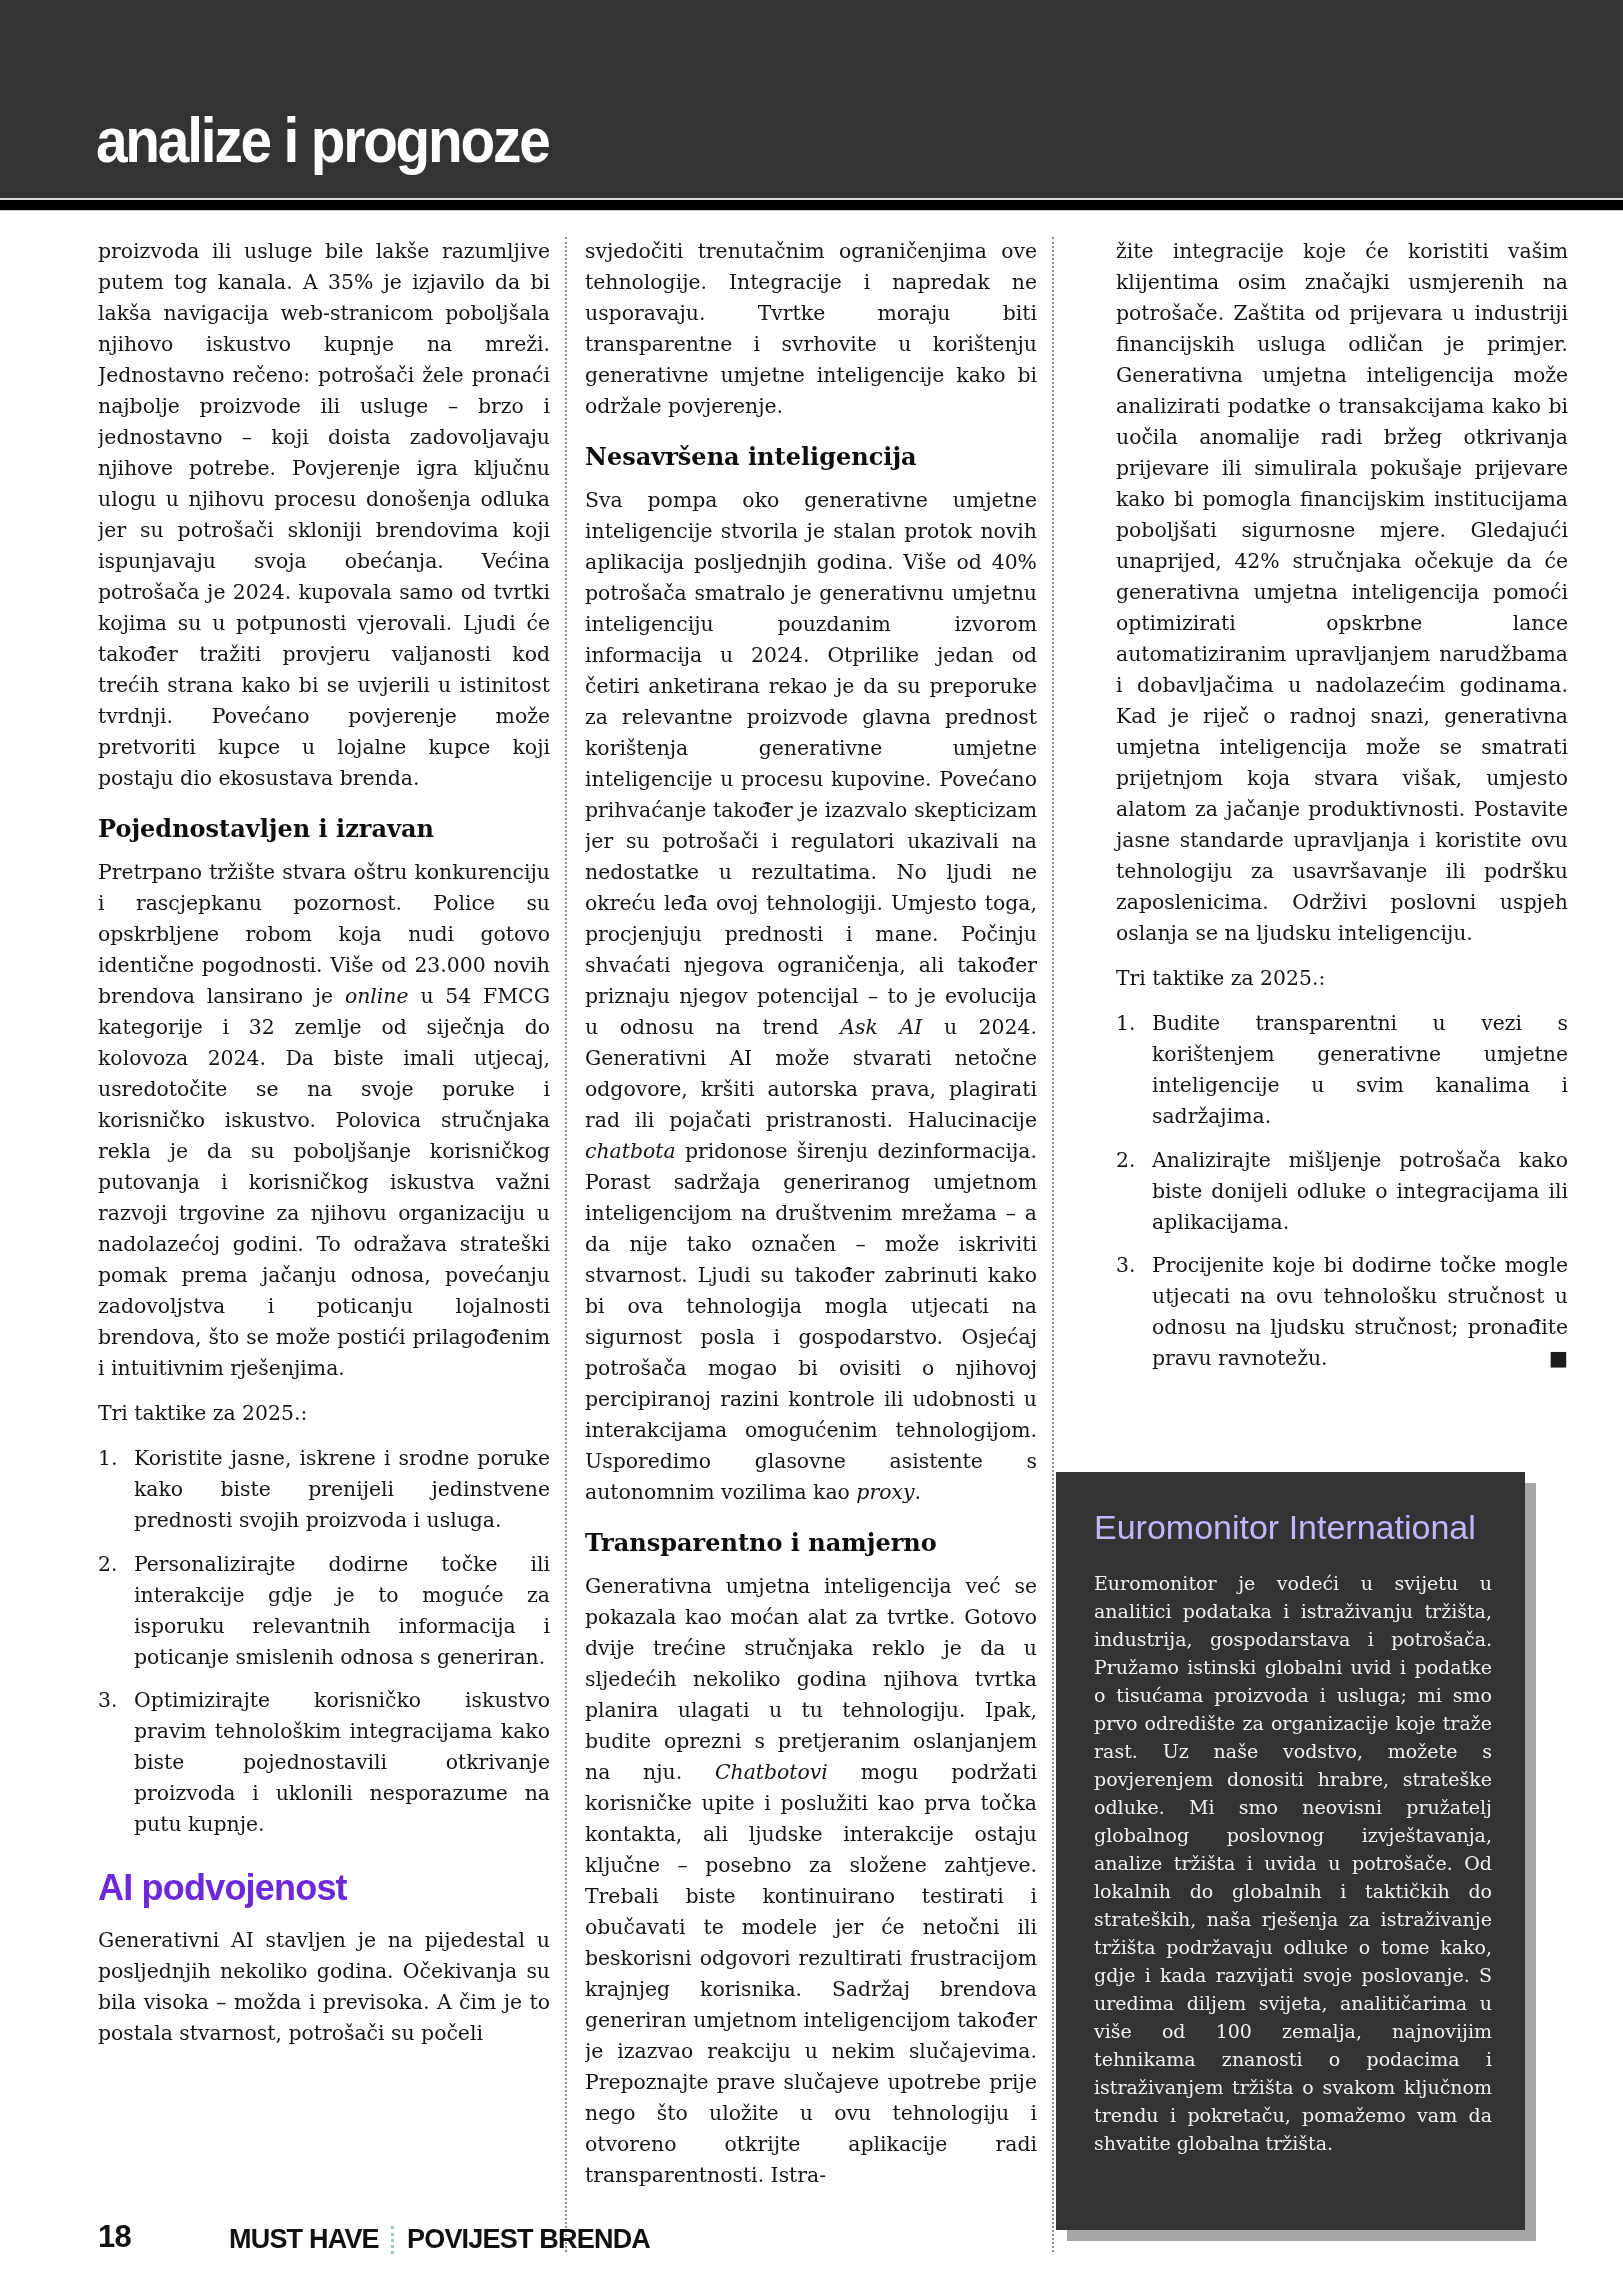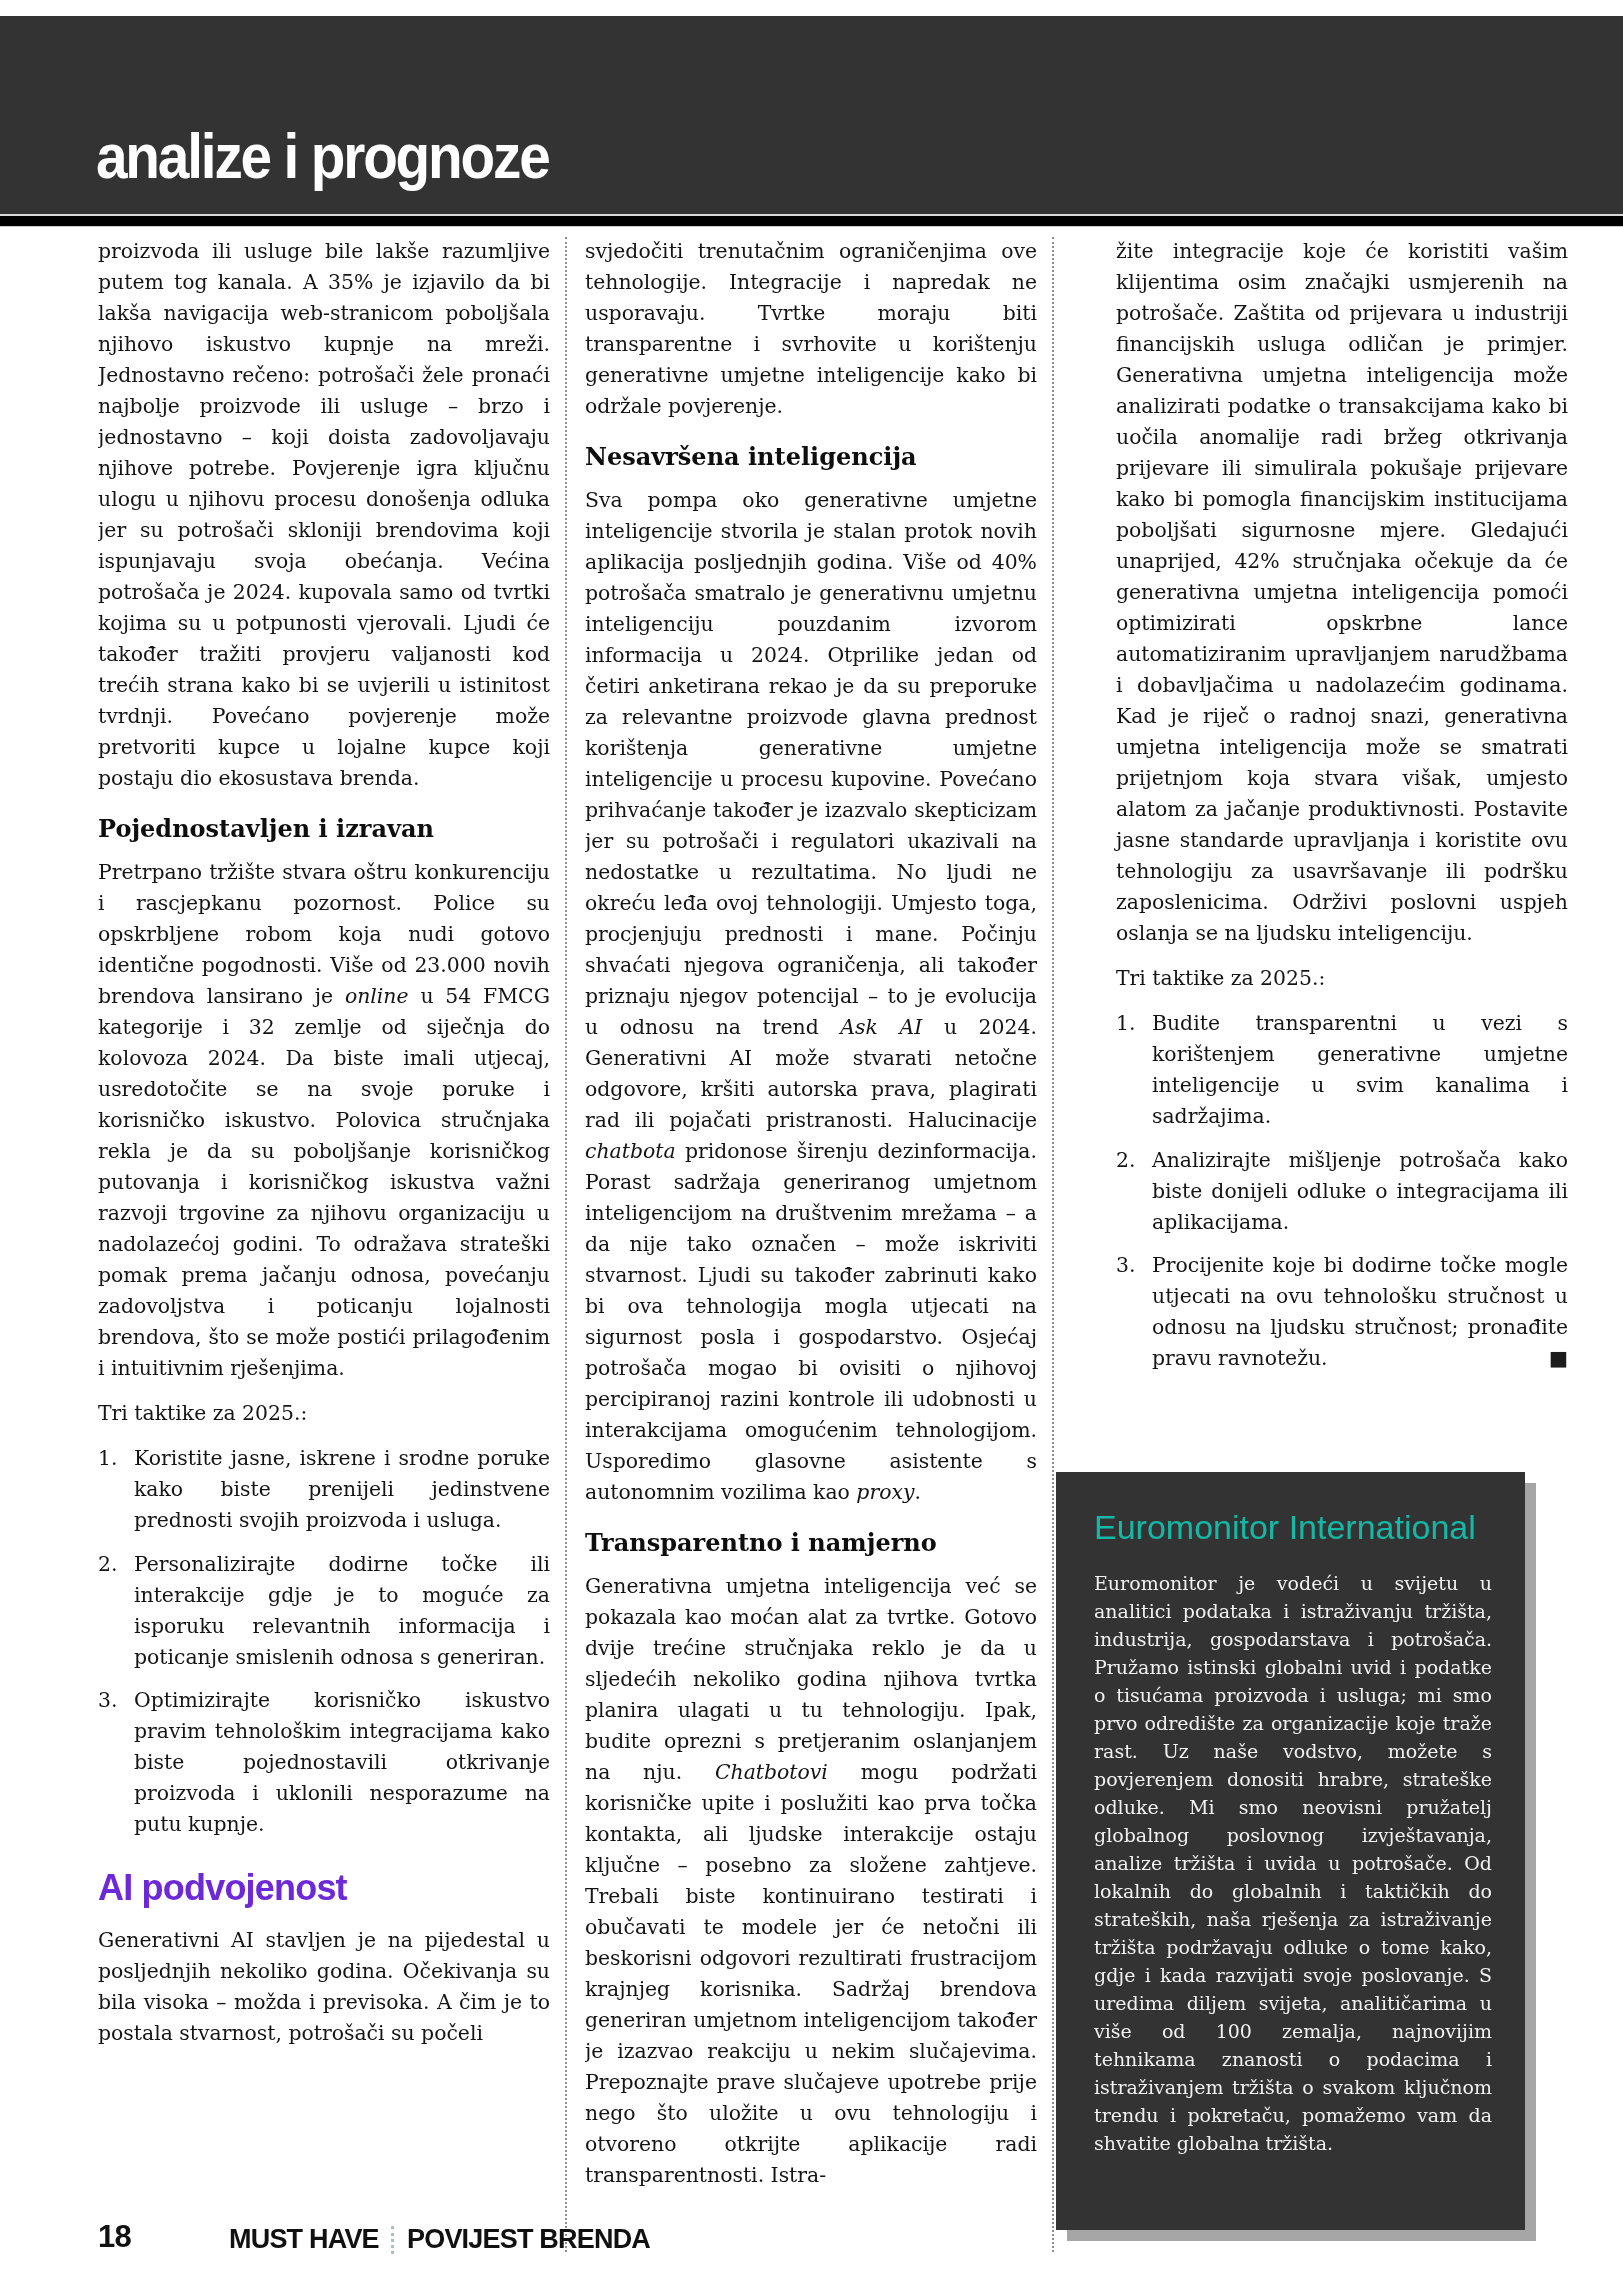--- a/index.html
+++ b/index.html
@@ -1,20 +1,20 @@
 <!DOCTYPE html>
 <html lang="hr" style="font-size:12.6px"><head>
 <meta charset="utf-8">
 <style>
   html,body{margin:0;padding:0;background:#fff;}
   .page{position:relative;width:1623px;height:2295px;background:#ffffff;overflow:hidden;
         font-family:"DejaVu Serif",serif;color:#111;}
 
   
-  .masthead{position:absolute;top:16px;left:0;width:1623px;height:198px;background:#333333;
+  .masthead{position:absolute;top:0;left:0;width:1623px;height:198px;background:#333333;
             border-bottom:2.4px solid #d9d9d9;box-shadow:0 10.2px 0 #000000;}
   .masthead h1{position:absolute;left:96px;bottom:22px;margin:0;color:#ffffff;
                font-family:"Liberation Sans",sans-serif;font-weight:bold;font-size:63px;
                letter-spacing:-2.4px;transform:scaleX(.9);transform-origin:left bottom;white-space:nowrap;}
 
   
   .col{position:absolute;top:236px;width:452px;font-size:20.4px;line-height:31px;
        text-align:justify;color:#141414;}
   .col1{left:98px;height:1975px;overflow:hidden;}
   .col2{left:585px;height:1975px;overflow:hidden;}
@@ -34,21 +34,21 @@
   
   .divider{position:absolute;top:237px;height:2015px;width:0;border-left:2.4px dotted #8d8d8d;}
   .divider-1{left:565px;}
   .divider-2{left:1052px;}
 
   
   .infobox{position:absolute;left:1056px;top:1472px;width:469px;height:758px;box-sizing:border-box;
            background:#333333;box-shadow:11px 11px 0 #a6a6a6;padding:36px 33px 31px 38px;
            overflow:hidden;}
   .infobox h2{margin:0 0 22px 0;font-family:"Liberation Sans",sans-serif;font-weight:normal;
-              font-size:34px;color:#14b8a6;letter-spacing:0;}
+              font-size:34px;color:#c4b5fd;letter-spacing:0;}
   .infobox p{margin:0;font-size:19px;line-height:28px;text-align:justify;color:#f2f2f2;}
 
   
   .pagenum{position:absolute;left:98px;top:2219px;font-family:"Liberation Sans",sans-serif;
            font-weight:bold;font-size:31px;color:#111;letter-spacing:-0.8px;}
   .footer-center{position:absolute;left:229px;top:2224px;display:flex;align-items:center;gap:12.6px;
                  font-family:"Liberation Sans",sans-serif;font-weight:bold;font-size:27px;
                  letter-spacing:-0.8px;color:#111;white-space:nowrap;}
   .fdiv{width:0;height:28px;border-left:3.1px dotted #9fc7bc;}
 </style>

